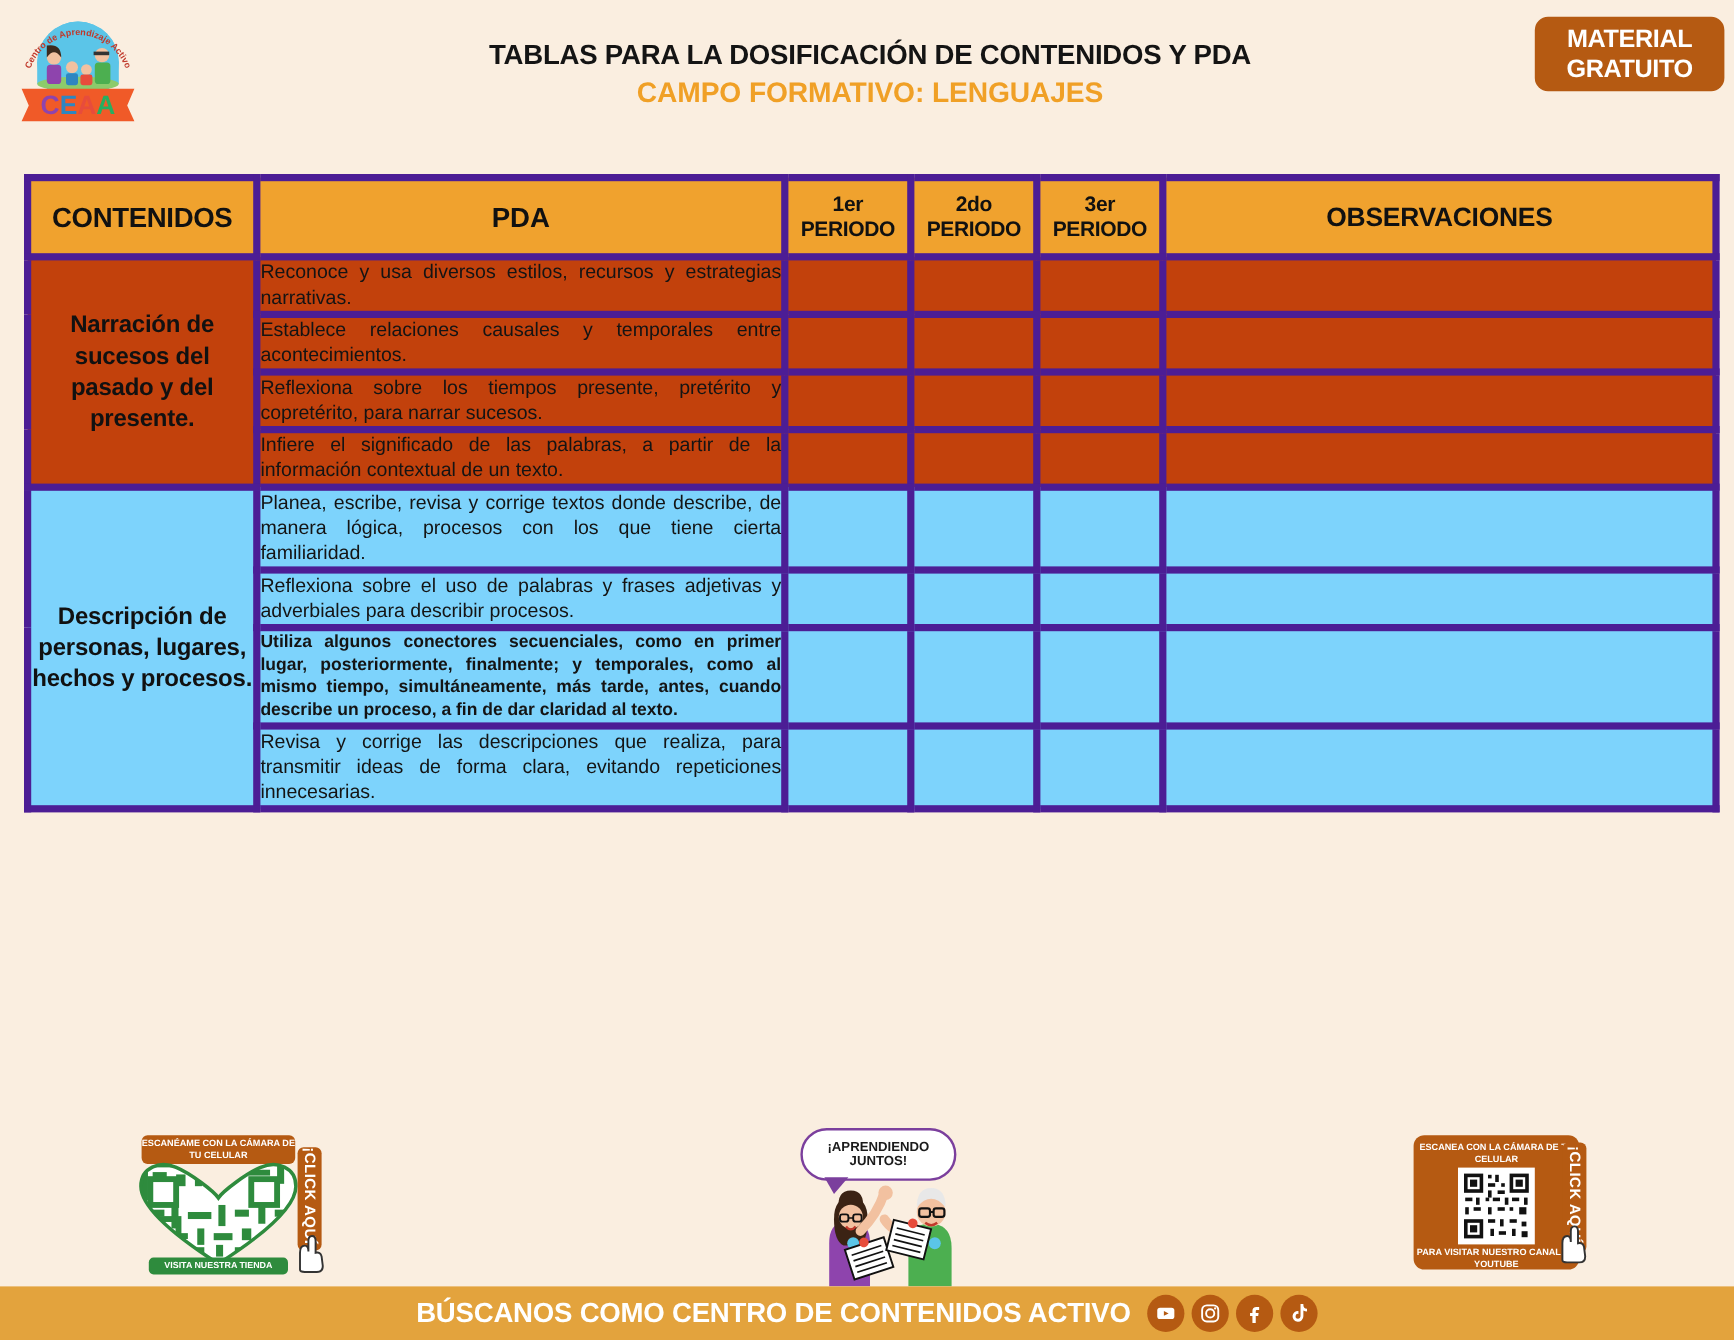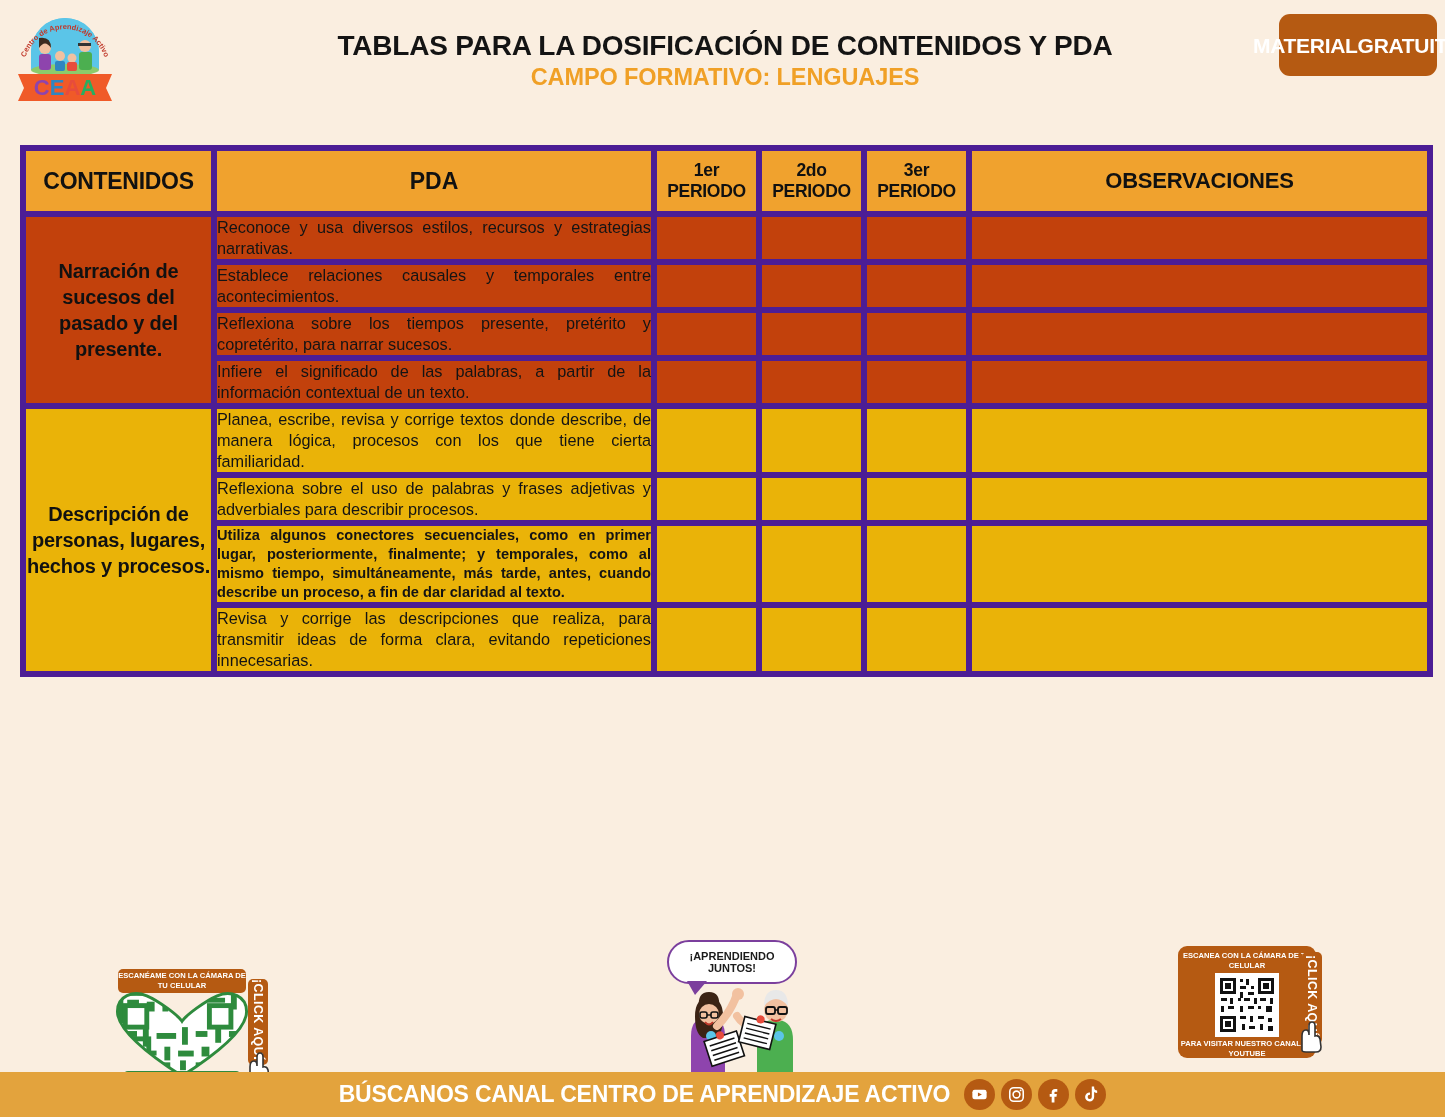--- a/index.html
+++ b/index.html
@@ -22,41 +22,41 @@
     left: 10px; top: 4px;
     width: 110px; height: 98px;
   }
   .title-block {
     position: absolute;
     left: 190px; top: 30px;
     width: 1070px;
     text-align: center;
   }
   .title-line1, .title-line2 {
-    font-size: 28px;
+    font-size: 23px;
     font-weight: bold;
     color: #141414;
     letter-spacing: -0.2px;
     line-height: 31px;
   }
   .title-line3 {
     font-size: 23.5px;
     font-weight: bold;
     color: #F0A026;
     line-height: 33px;
     letter-spacing: -0.1px;
   }
   .badge {
     position: absolute;
     right: 8px; top: 14px;
     width: 158px; height: 62px;
     background: #B55A12;
     border-radius: 11px;
     display: flex;
-    flex-direction: row;
+    flex-direction: column;
     align-items: center;
     justify-content: center;
   }
   .badge span {
     color: #FFFFFF;
     font-weight: bold;
     font-size: 21px;
     line-height: 25px;
     letter-spacing: -0.3px;
   }
@@ -109,32 +109,32 @@
     vertical-align: top;
   }
   td.pda.small {
     font-size: 14.6px;
     line-height: 19px;
     font-weight: bold;
   }
   td.cell-period, td.cell-obs { background: inherit; }
 
   tr.white td { background: #c2410c; }
-  tr.pink  td { background: #eab308; }
+  tr.pink  td { background: #7dd3fc; }
 
   tr.block-start td { border-top: 4px solid #B8770F; }
 
   
   .footer-art {
     position: absolute;
     left: 0; top: 938px;
     width: 100%; height: 134px;
   }
 
-  .qr-left { position: absolute; left: 108px; top: 8px; width: 148px; height: 118px; margin-top: 23px; }
+  .qr-left { position: absolute; left: 108px; top: 8px; width: 148px; height: 118px; }
   .qr-left .cap-top {
     position: absolute; left: 10px; top: 0; width: 128px;
     background: #B55A12; border-radius: 5px;
     color: #fff; font-size: 7.6px; font-weight: bold; text-align: center;
     line-height: 9.5px; padding: 2px 0 3px;
   }
   .qr-left .heart {
     position: absolute; left: 4px; top: 19px; width: 140px; height: 90px;
   }
   .qr-left .cap-bot {
@@ -516,21 +516,21 @@
     <div class="hand">
       <svg width="34" height="34" viewBox="0 0 34 34">
         <path d="M12 30 L12 16 Q12 10 16 10 Q19 10 19 15 L19 6 Q19 2 22 2 Q25 2 25 6 L25 16
                  Q29 15 30 19 L31 27 Q31 32 26 32 L16 32 Q12 32 12 30 Z" fill="#ffffff" stroke="#333" stroke-width="1.6"></path>
       </svg>
     </div>
   </div>
 </div>
 
 <div class="bottom-bar">
-  <div class="bb-text">BÚSCANOS CANAL CENTRO DE APRENDIZAJE ACTIVO</div>
+  <div class="bb-text">BÚSCANOS COMO CENTRO DE CONTENIDOS ACTIVO</div>
   <div class="socials">
     <div class="soc">
       <svg width="19" height="19" viewBox="0 0 24 24" fill="#fff">
         <rect x="3" y="6" width="18" height="12" rx="3"></rect>
         <polygon points="10,9.5 10,14.5 15,12" fill="#B55A12"></polygon>
       </svg>
     </div>
     <div class="soc">
       <svg width="19" height="19" viewBox="0 0 24 24" fill="none" stroke="#fff" stroke-width="2">
         <rect x="3.5" y="3.5" width="17" height="17" rx="5"></rect>

